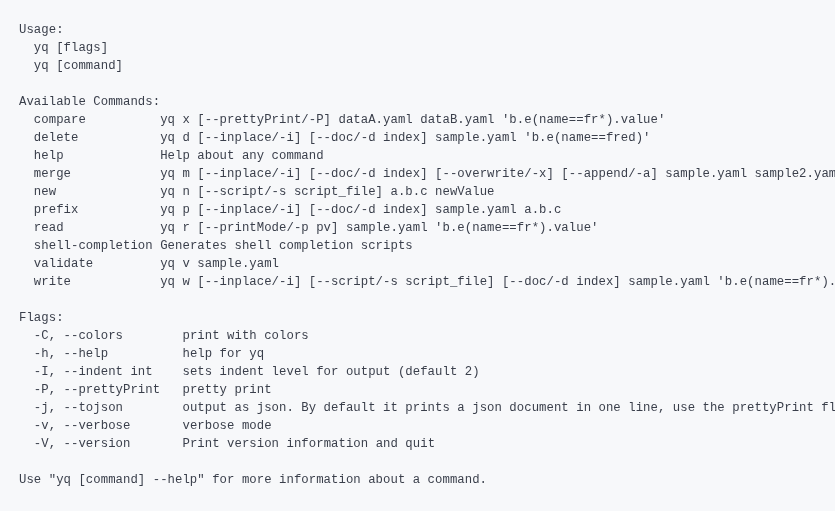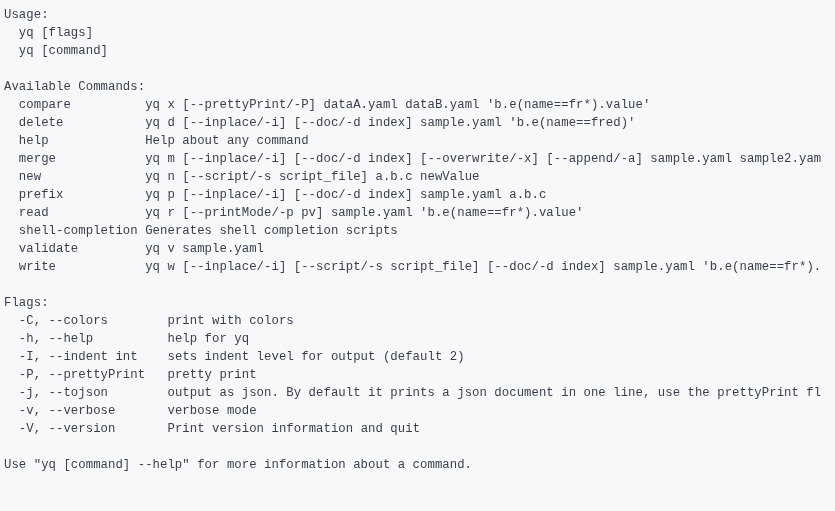--- a/index.html
+++ b/index.html
@@ -4,21 +4,21 @@
 <style>
   html, body {
     margin: 0;
     padding: 0;
     width: 835px;
     height: 511px;
     background: #f7f8fa;
     overflow: hidden;
   }
   pre.help {
-    margin: 0;
+    margin: 15px;
     padding: 6px 8px 6px 4px;
     font-family: Consolas, "Courier New", monospace;
     font-size: 12.3px;
     line-height: 18px;
     color: #3a3f4b;
     white-space: pre;
     letter-spacing: 0.05px;
   }
 </style>
 </head>

